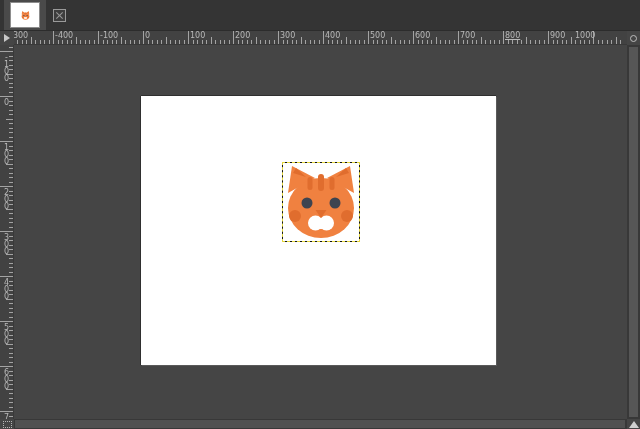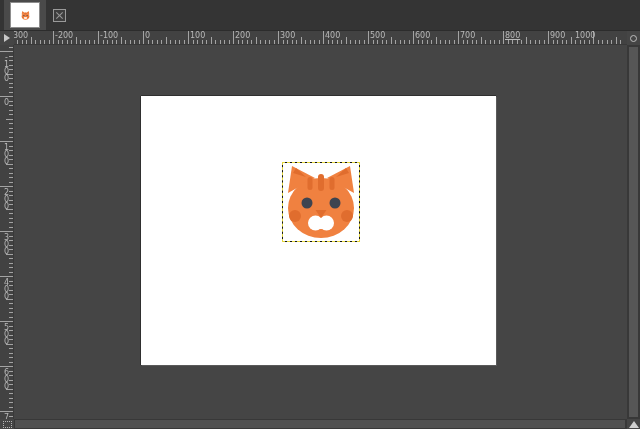--- a/index.html
+++ b/index.html
@@ -208,21 +208,21 @@
       <div class="h-tick" style="left: 570px; height: 4px;"></div>
       <div class="h-tick" style="left: 575px; height: 4px;"></div>
       <div class="h-tick" style="left: 579px; height: 13px;"></div>
       <div class="h-tick" style="left: 584px; height: 4px;"></div>
       <div class="h-tick" style="left: 588px; height: 4px;"></div>
       <div class="h-tick" style="left: 593px; height: 4px;"></div>
       <div class="h-tick" style="left: 597px; height: 4px;"></div>
       <div class="h-tick" style="left: 602px; height: 7px;"></div>
       <div class="h-tick" style="left: 606px; height: 4px;"></div>
       <div class="rlabel" style="left: -4px; top: 1px;">-300</div>
-      <div class="rlabel" style="left: 41px; top: 1px;">-200</div>
+      <div class="rlabel" style="left: 41px; top: 1px;">-400</div>
       <div class="rlabel" style="left: 86px; top: 1px;">-100</div>
       <div class="rlabel" style="left: 131px; top: 1px;">0</div>
       <div class="rlabel" style="left: 176px; top: 1px;">100</div>
       <div class="rlabel" style="left: 221px; top: 1px;">200</div>
       <div class="rlabel" style="left: 266px; top: 1px;">300</div>
       <div class="rlabel" style="left: 311px; top: 1px;">400</div>
       <div class="rlabel" style="left: 356px; top: 1px;">500</div>
       <div class="rlabel" style="left: 401px; top: 1px;">600</div>
       <div class="rlabel" style="left: 446px; top: 1px;">700</div>
       <div class="rlabel" style="left: 491px; top: 1px; text-decoration: underline;">800</div>

